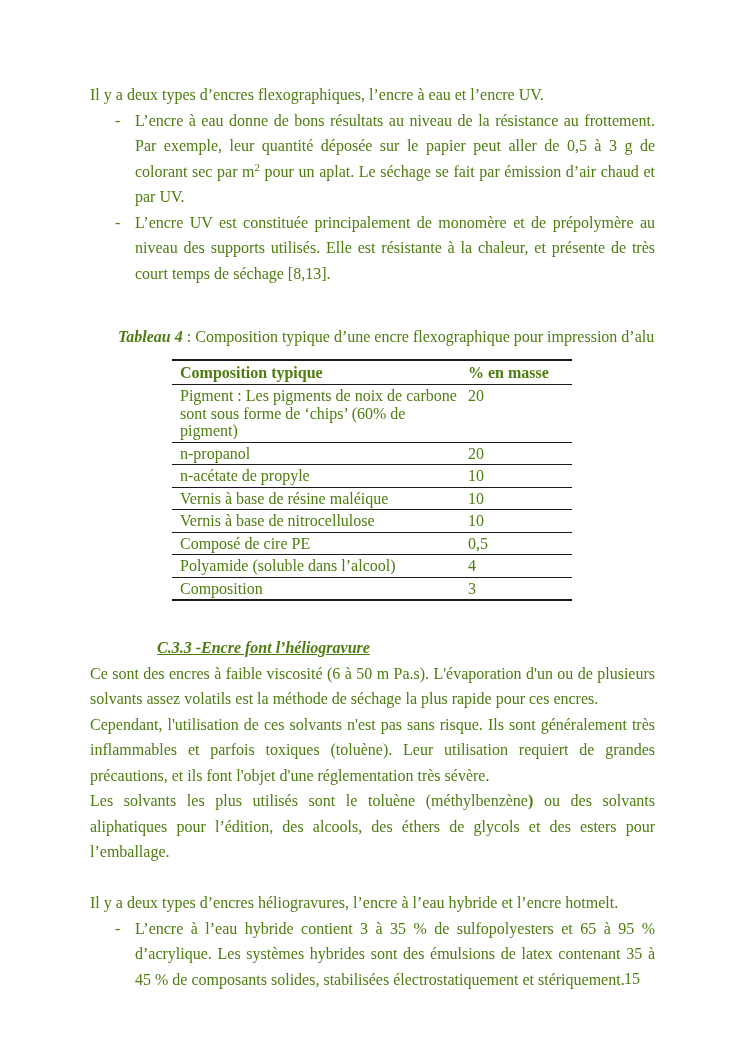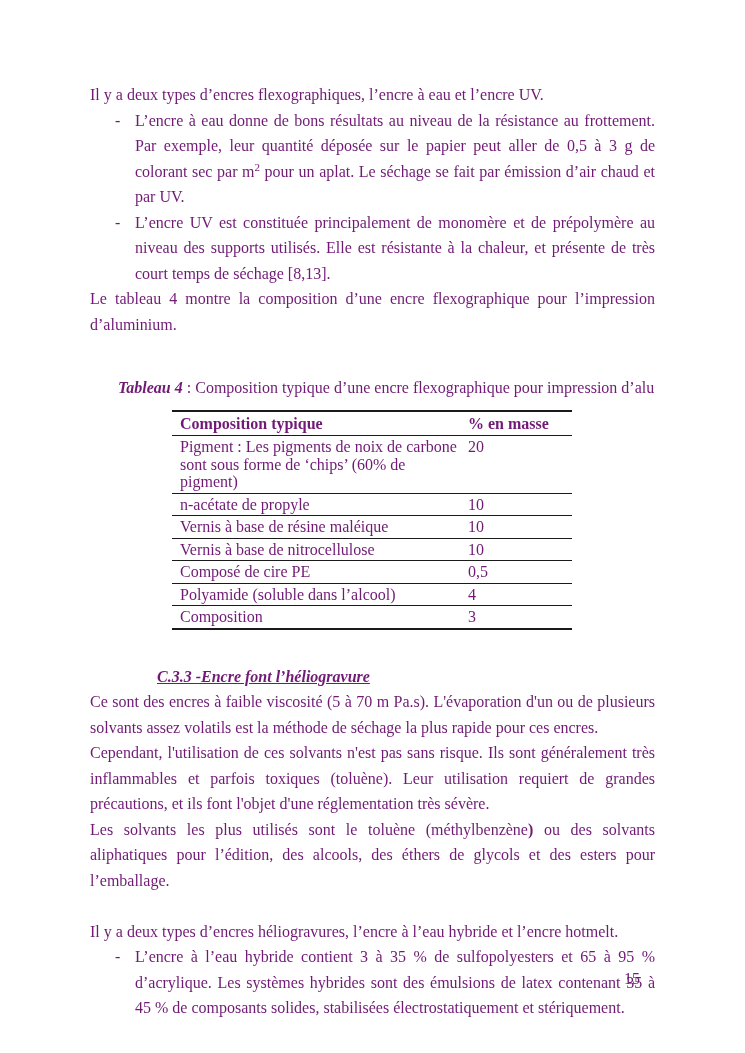--- a/index.html
+++ b/index.html
@@ -4,21 +4,21 @@
 <style>
   * { margin: 0; padding: 0; box-sizing: border-box; }
   html, body { background: #e8e8e8; }
   .page {
     position: relative;
     width: 745px;
     height: 1053px;
     background: #ffffff;
     margin: 0 auto;
     font-family: "Liberation Serif", "DejaVu Serif", serif;
-    color: #701a75;
+    color: #4d7c0f;
     font-size: 16px;
     line-height: 25.5px;
     overflow: hidden;
   }
   .content {
     position: absolute;
     top: 82px;
     left: 90px;
     width: 565px;
   }
@@ -91,38 +91,41 @@
     <div class="list-item">
       <span class="dash">-</span>
       <span><span>L’encre à eau donne de bons résultats au niveau de la résistance au frottement. Par exemple, leur quantité déposée sur le papier peut aller de 0,5 à 3 g de colorant sec par m</span><sup class="msup">2</sup><span> pour un aplat. Le séchage se fait par émission d’air chaud et par UV.</span></span>
     </div>
 
     <div class="list-item">
       <span class="dash">-</span>
       <span>L’encre UV est constituée principalement de monomère et de prépolymère au niveau des supports utilisés. Elle est résistante à la chaleur, et présente de très court temps de séchage [8,13].</span>
     </div>
 
-    <p class="body-par">Le tableau 4 montre la composition d’une encre flexographique pour l’impression d’aluminium.</p>
 
     <div class="caption">
       <span class="cap-label">Tableau 4</span><span> : </span><span>Composition  typique d’une encre flexographique pour impression d’alu</span>
     </div>
 
     <table class="comp-table">
       <colgroup>
           <col class="c1">
           <col class="c2">
         </colgroup>
       <tbody>
           <tr>
         <th>Composition typique</th>
         <th>% en masse</th>
       </tr>
       <tr>
         <td>Pigment : Les pigments de noix de carbone sont sous forme de ‘chips’ (60% de pigment)</td>
+        <td>20</td>
+      </tr>
+      <tr>
+        <td>n-propanol</td>
         <td>20</td>
       </tr>
       <tr>
         <td>n-acétate de propyle</td>
         <td>10</td>
       </tr>
       <tr>
         <td>Vernis à base de résine maléique</td>
         <td>10</td>
       </tr>
@@ -140,21 +143,21 @@
       </tr>
       <tr>
         <td>Composition</td>
         <td>3</td>
       </tr>
     </tbody>
       </table>
 
     <div class="section-heading">C.3.3 -Encre font l’héliogravure</div>
 
-    <p class="body-par">Ce sont des  encres à faible viscosité (5 à 70 m Pa.s). L'évaporation d'un ou de plusieurs solvants assez volatils est  la méthode de séchage la plus rapide pour ces encres.</p>
+    <p class="body-par">Ce sont des  encres à faible viscosité (6 à 50 m Pa.s). L'évaporation d'un ou de plusieurs solvants assez volatils est  la méthode de séchage la plus rapide pour ces encres.</p>
 
     <p class="body-par">Cependant, l'utilisation de ces solvants n'est pas sans risque. Ils sont généralement très inflammables et parfois toxiques (toluène). Leur utilisation requiert de grandes précautions, et ils font l'objet d'une réglementation très sévère.</p>
 
     <p class="body-par"><span>Les solvants les plus utilisés sont le toluène (méthylbenzène</span><span class="bold">)</span><span> ou des solvants aliphatiques pour l’édition, des alcools, des éthers de glycols et des esters pour l’emballage.</span></p>
 
     <p class="body-par gap-before">Il y a deux types d’encres héliogravures, l’encre à l’eau hybride et l’encre hotmelt.</p>
 
     <div class="list-item">
       <span class="dash">-</span>
       <span>L’encre à l’eau hybride contient 3 à 35 % de sulfopolyesters et 65 à 95 % d’acrylique. Les systèmes hybrides sont des émulsions de latex contenant 35 à 45 % de composants solides, stabilisées électrostatiquement et stériquement.</span>

